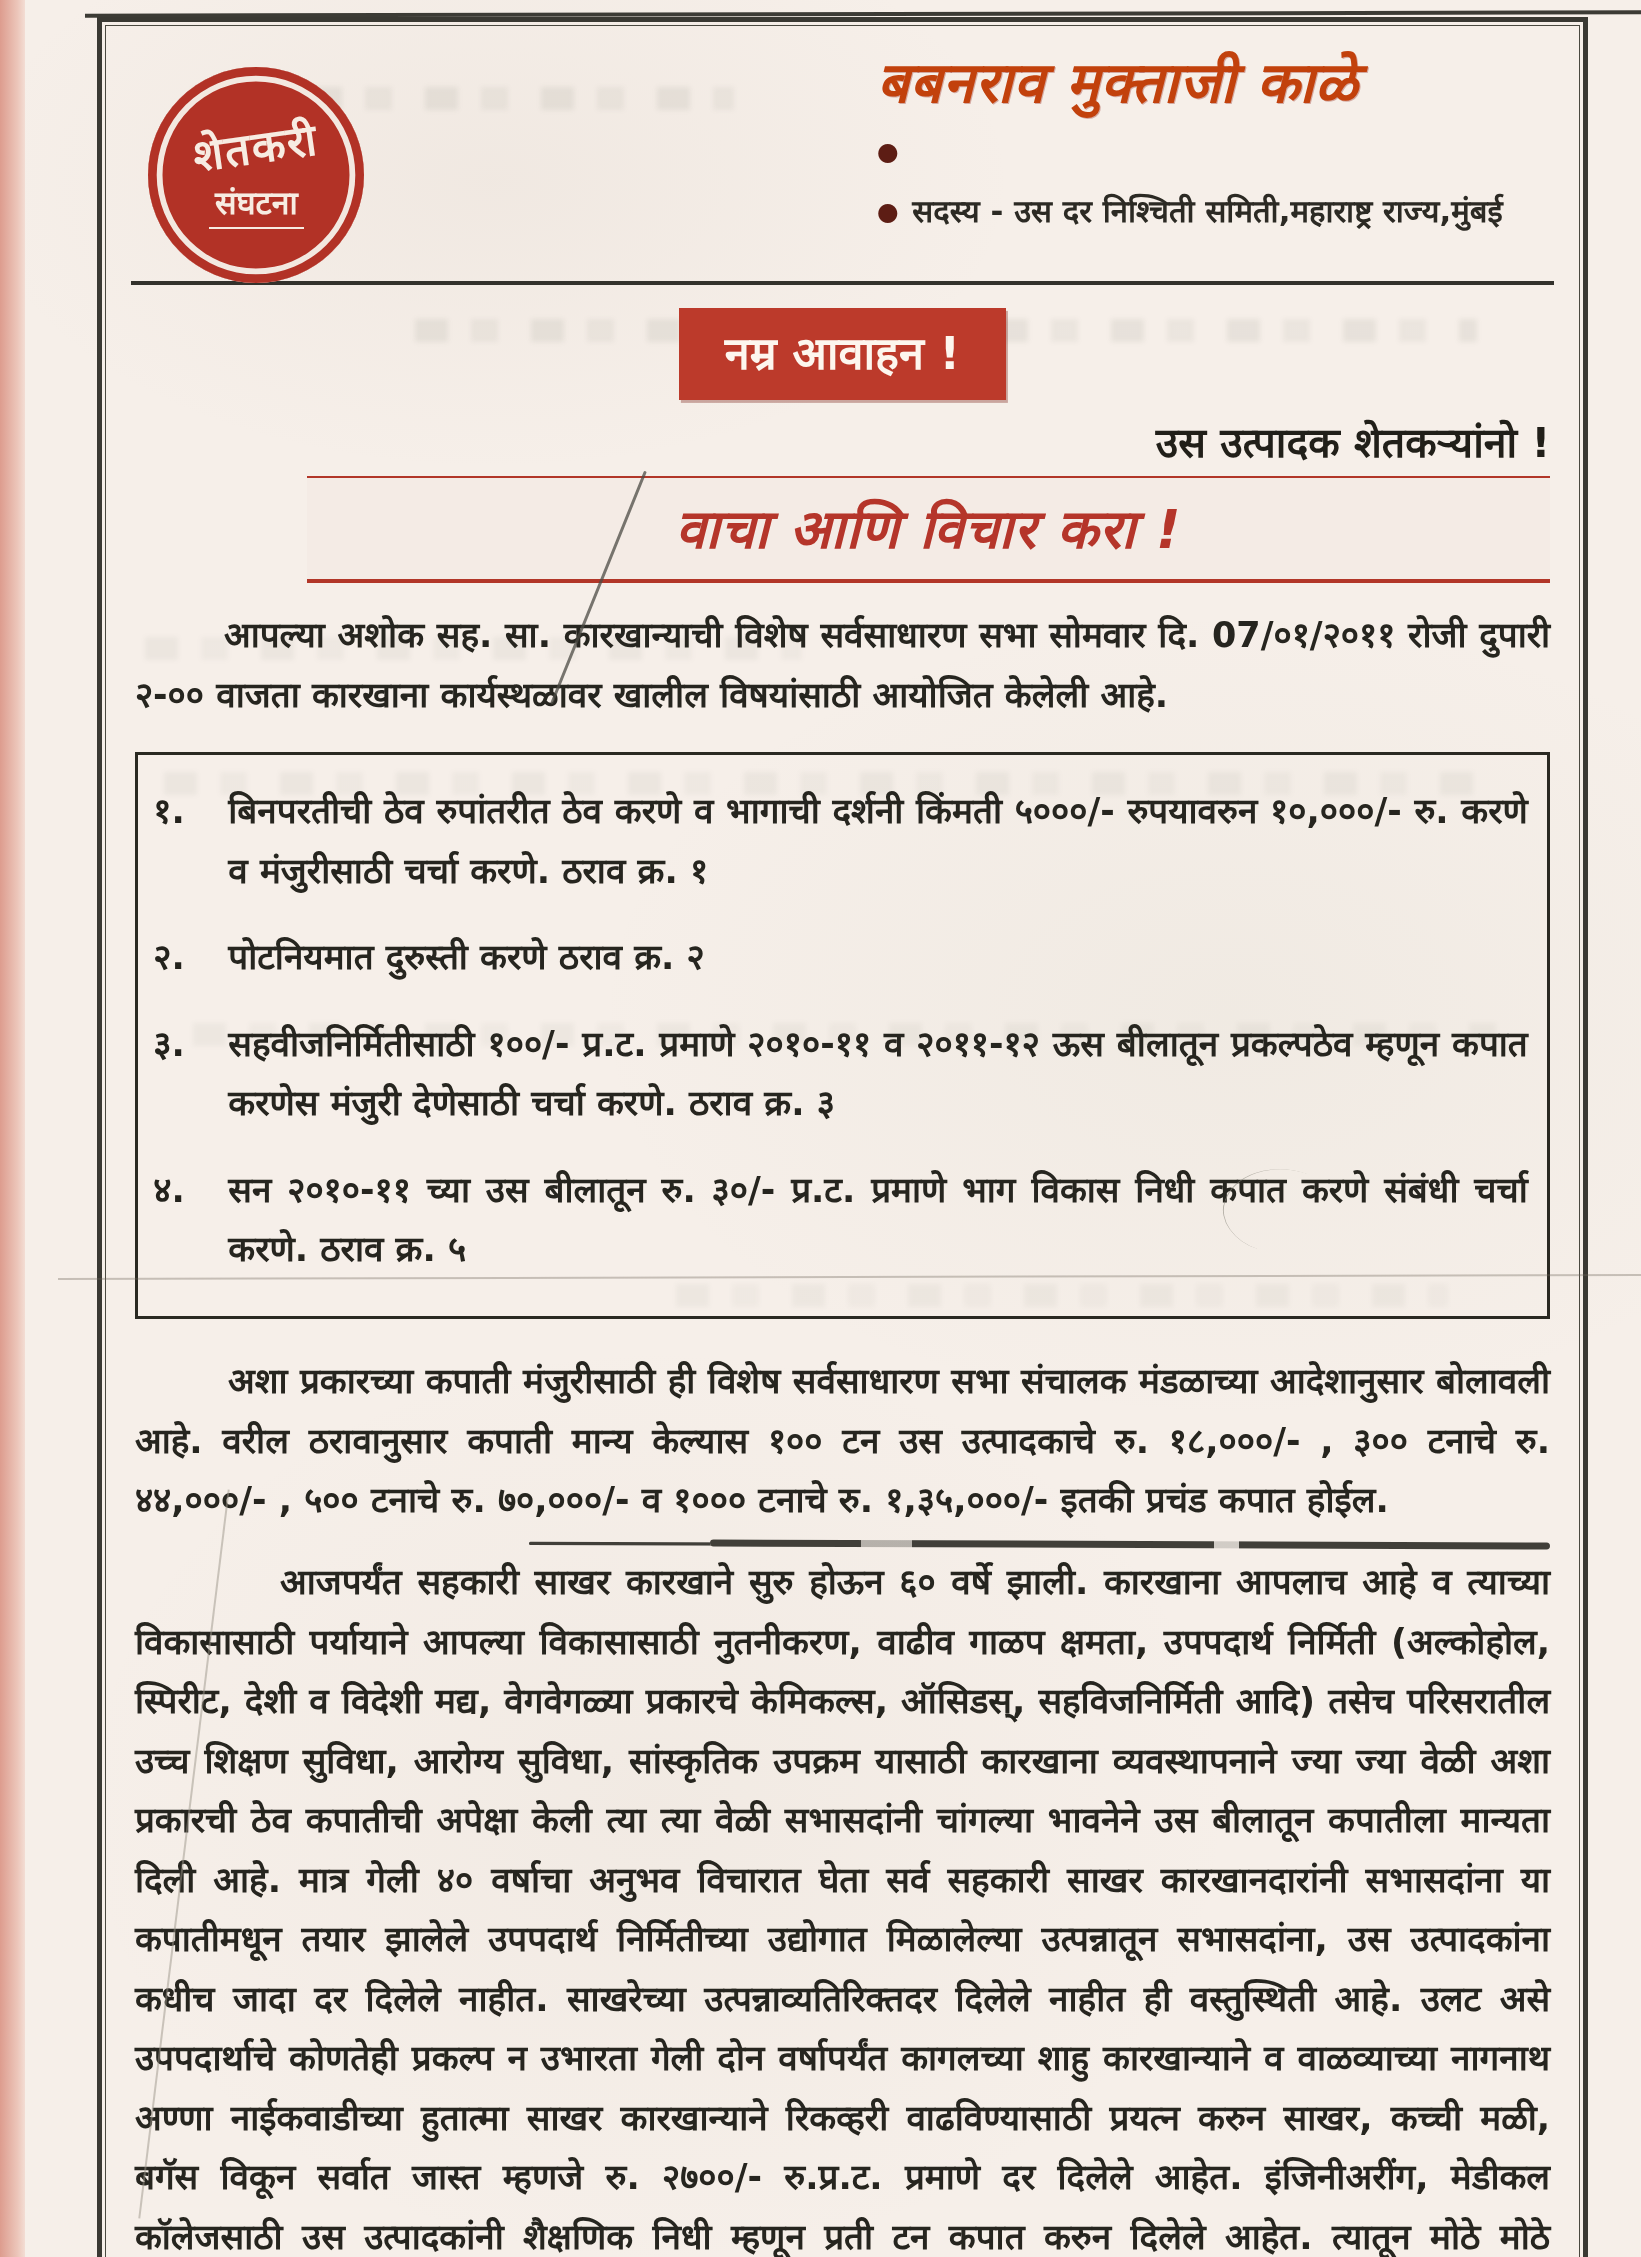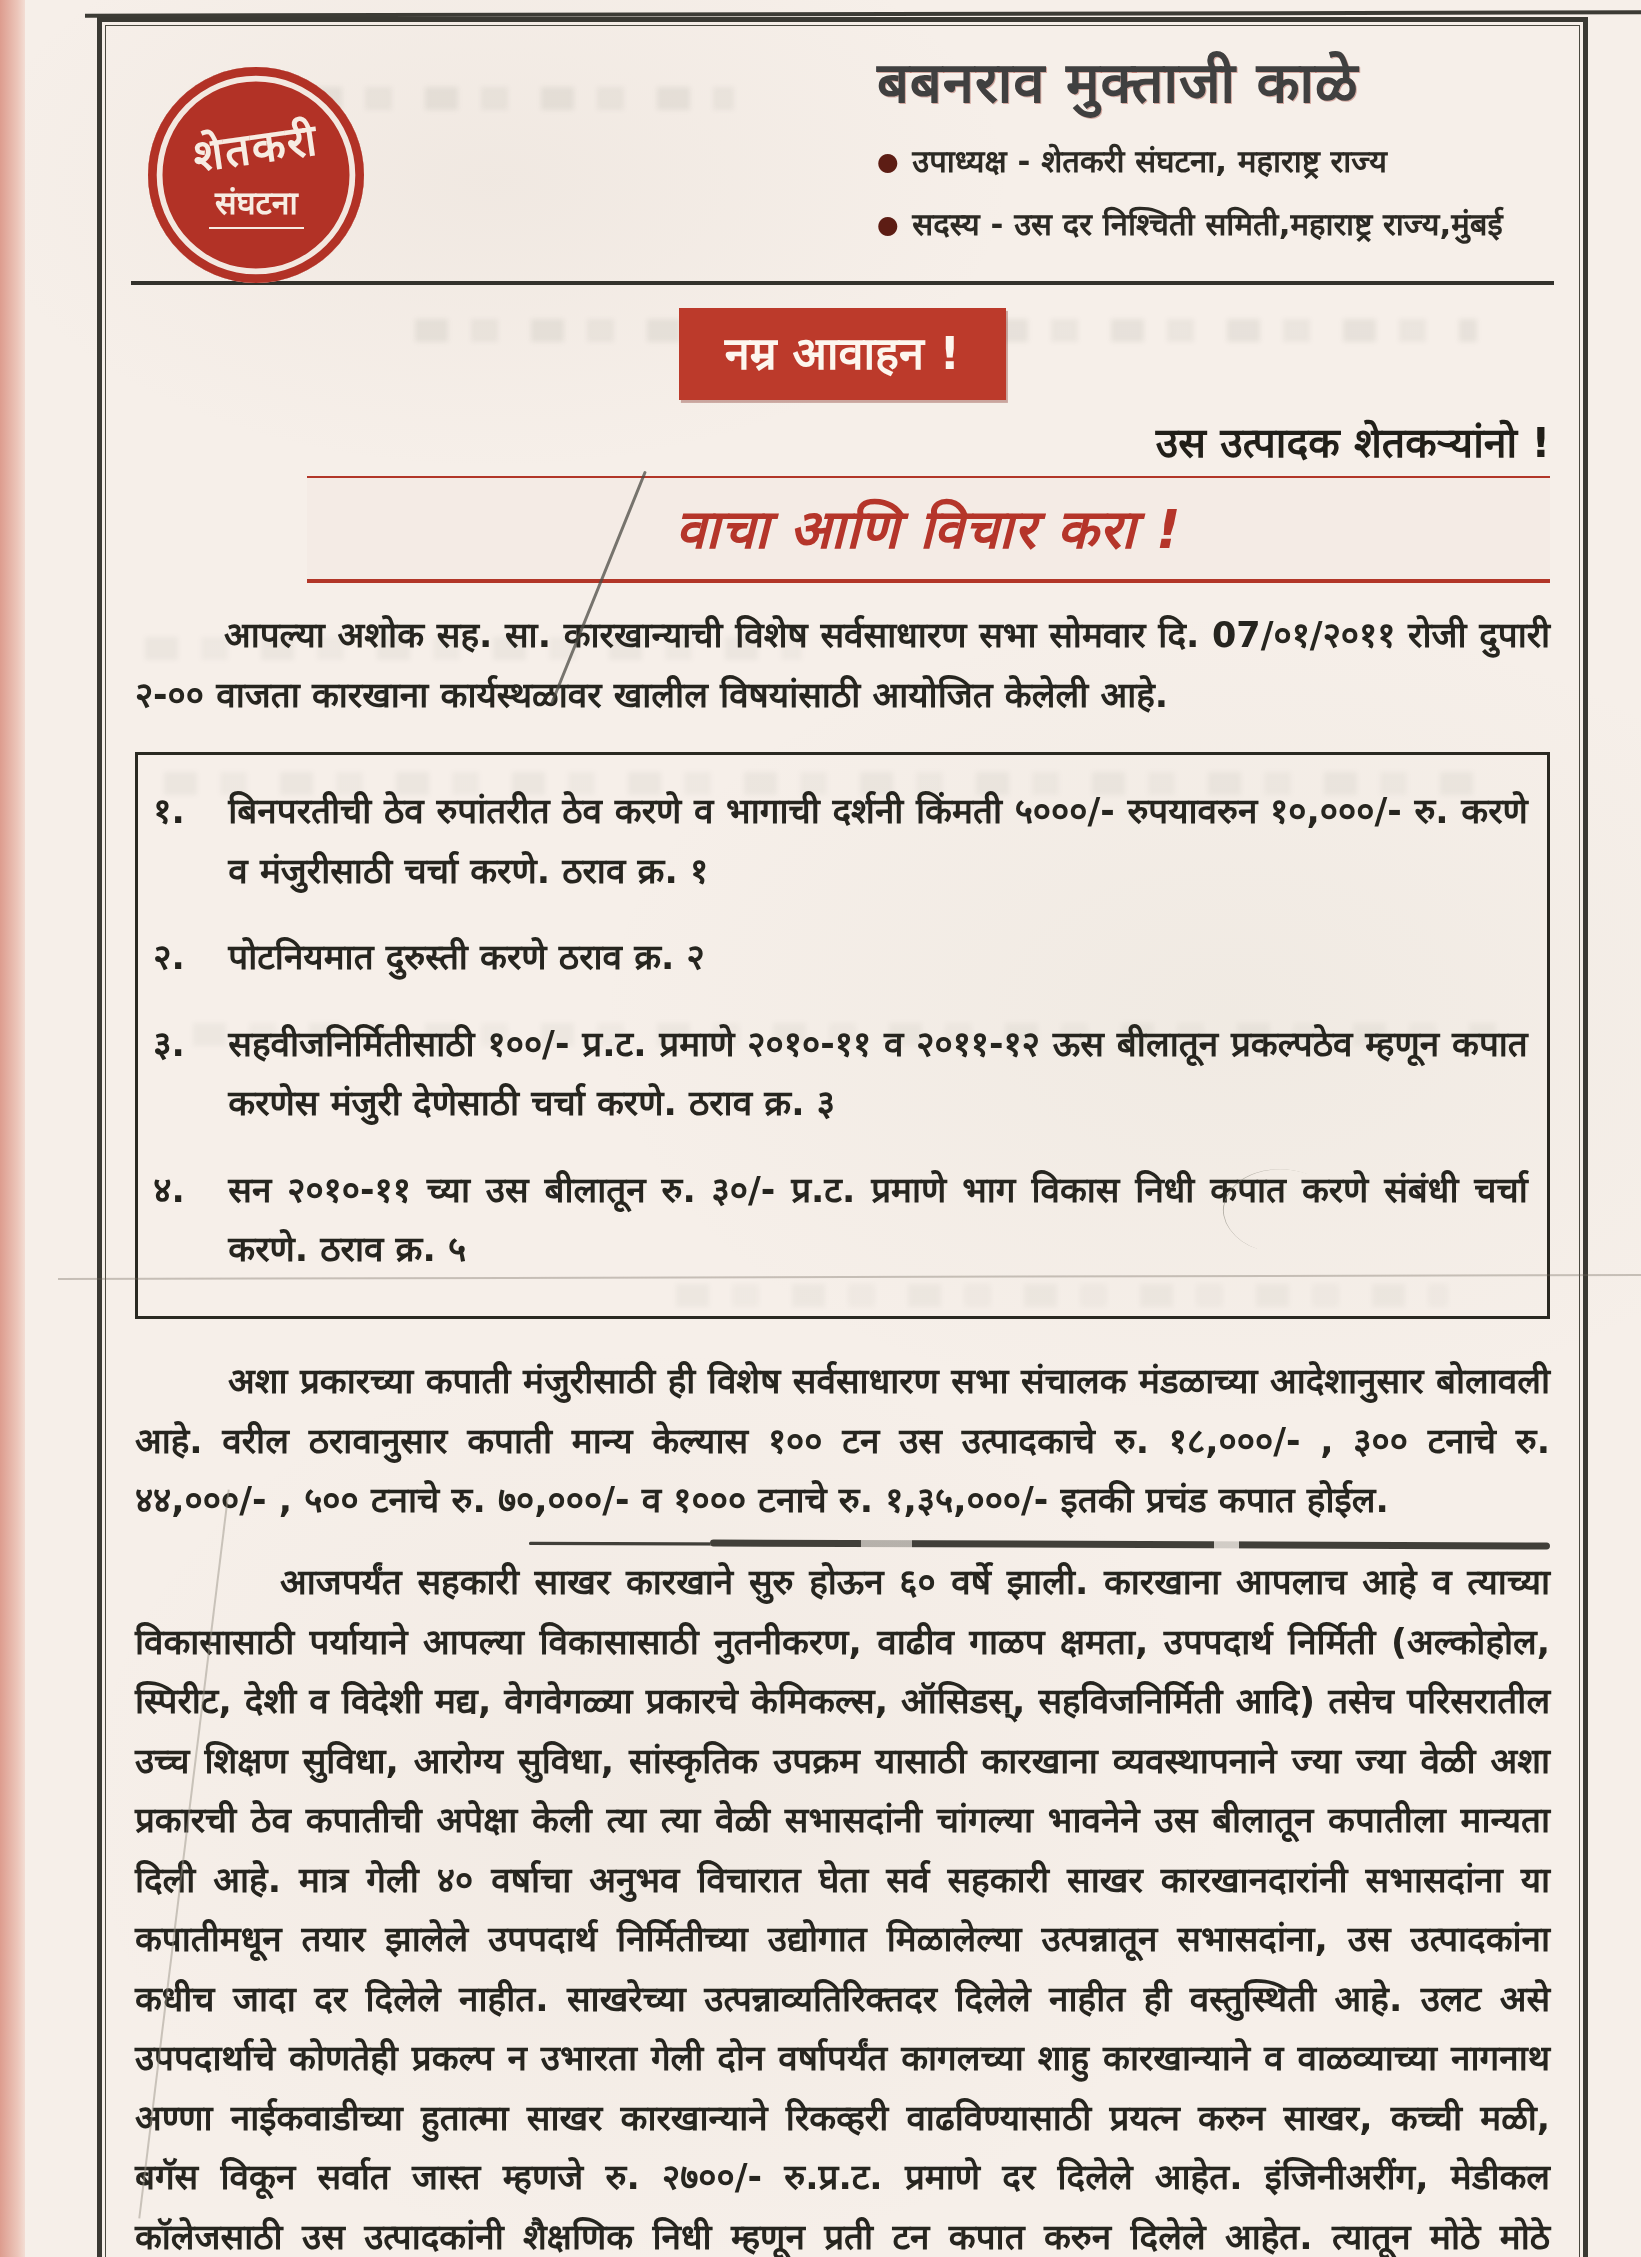--- a/index.html
+++ b/index.html
@@ -52,22 +52,22 @@
     border-radius:50%;
     background:#b23226;
     box-shadow:inset 0 0 0 8.7px #b23226, inset 0 0 0 14.5px #f3e8e0;
     display:flex;flex-direction:column;align-items:center;justify-content:center;
     color:#f7ece2;font-weight:bold;text-align:center;
   }
   .logo .l1{font-size:44px;transform:rotate(-8deg) translateY(-3.9px);letter-spacing:1.9px;}
   .logo .l2{font-size:32px;border-bottom:2.9px solid #f7ece2;padding:0 5.8px 3.9px;}
   .header-right{position:absolute;left:742px;top:0;width:676px;}
   .person-name{
-    color:#404040;font-size:56px;font-weight:bold;letter-spacing:1px;
-    white-space:nowrap;text-shadow:1px 1px 0 rgba(150,40,30,.35);
+    color:#c2410c;font-size:56px;font-weight:bold;letter-spacing:1px;
+    white-space:nowrap;text-shadow:1px 1px 0 rgba(150,40,30,.35);font-style:italic;
   }
   .role-line{
     display:flex;align-items:baseline;gap:13.5px;
     font-size:31px;font-weight:bold;color:#2c2a24;margin-top:21px;white-space:nowrap;
   }
   .role-line .dot{color:#5d1d14;font-size:25px;transform:translateY(-1.9px);}
   .rule{border:none;border-top:2.9px solid #33322c;margin:0 -3.9px;}
   .address{
     text-align:center;font-size:35px;font-weight:bold;color:#26241e;
     padding:13.5px 0 15.4px;white-space:nowrap;
@@ -157,21 +157,20 @@
 
       <div class="header">
         <div class="logo">
           <span class="l1">शेतकरी</span>
           <span class="l2">संघटना</span>
         </div>
         <div class="header-right">
           <div class="person-name">बबनराव मुक्ताजी काळे</div>
           <div class="role-line">
             <span class="dot">●</span>
-            <span>उपाध्यक्ष - शेतकरी संघटना, महाराष्ट्र राज्य</span>
           </div>
           <div class="role-line">
             <span class="dot">●</span>
             <span>सदस्य - उस दर निश्चिती समिती,महाराष्ट्र राज्य,मुंबई</span>
           </div>
         </div>
       </div>
 
       <hr class="rule">
       <hr class="rule">

